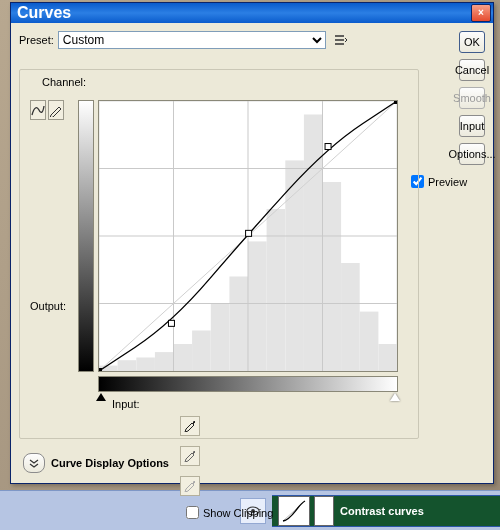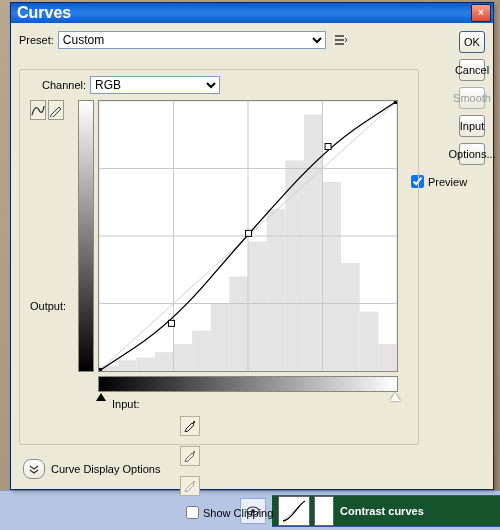--- a/index.html
+++ b/index.html
@@ -304,23 +304,20 @@
         <label class="preview-box">
           <input type="checkbox" checked="" style="">
           <span>Preview</span>
         </label>
       </div>
 
       <div class="group">
 
         <div class="channel-row">
           <span class="lbl">Channel:</span>
-          <select class="channel-select">
-            <option>RGB</option>
-          </select>
         </div>
 
         <div class="tool-col">
           <div class="tiny-tool">
             <svg width="14" height="14" viewBox="0 0 14 14">
                 <path d="M1 12 C3 4 6 3 8 7 C10 11 12 10 13 3" stroke="#333" fill="none" stroke-width="1.3"></path>
               </svg>
           </div>
           <div class="tiny-tool">
             <svg width="14" height="14" viewBox="0 0 14 14">
@@ -390,21 +387,21 @@
             </div>
           <label class="show-clip">
             <input type="checkbox" style="">
             <span>Show Clipping</span>
           </label>
         </div>
 
         <div style="height:340px;"></div>
       </div>
 
-      <div class="cdo-row" style="margin-top:8px;">
+      <div class="cdo-row" style="margin-top:8px;font-weight:bold;">
         <div class="chev-btn">
           <svg width="10" height="10" viewBox="0 0 10 10">
               <path d="M1 2l4 3 4-3M1 6l4 3 4-3" fill="none" stroke="#333" stroke-width="1.2"></path>
             </svg>
         </div>
         <span>Curve Display Options</span>
       </div>
 
     </div>
   </div>

